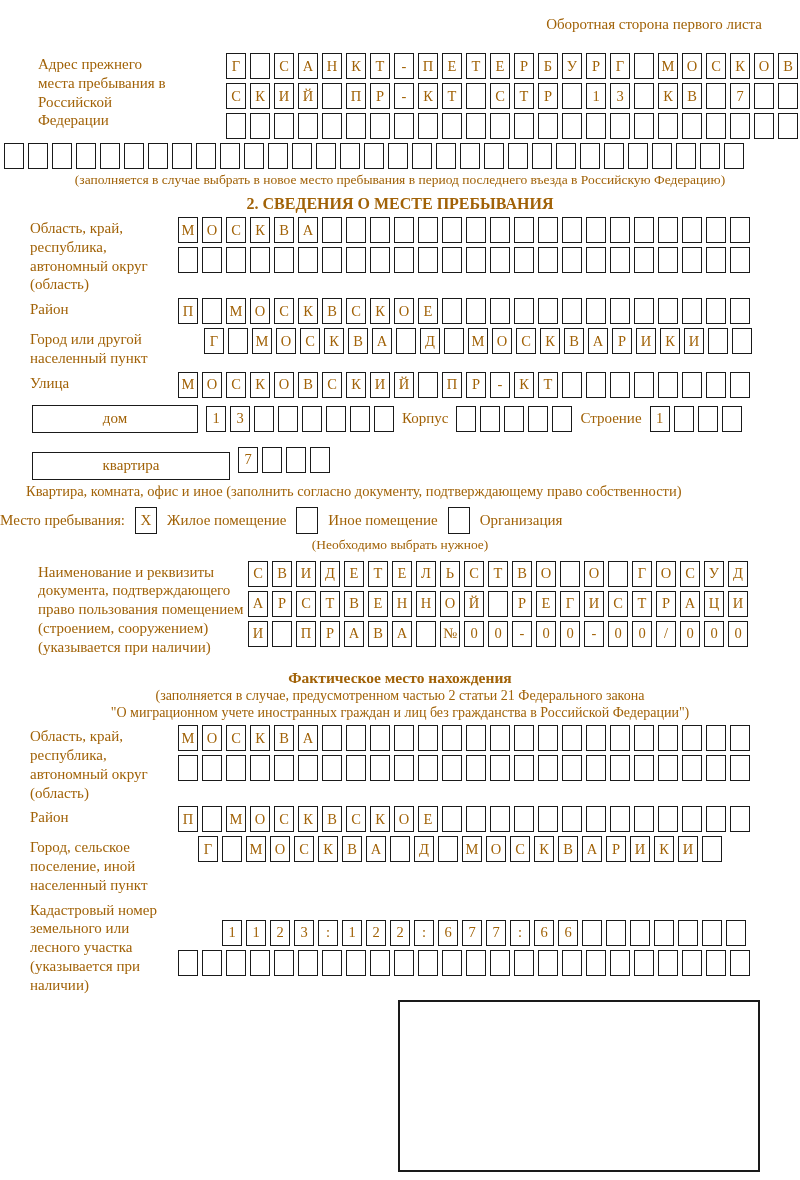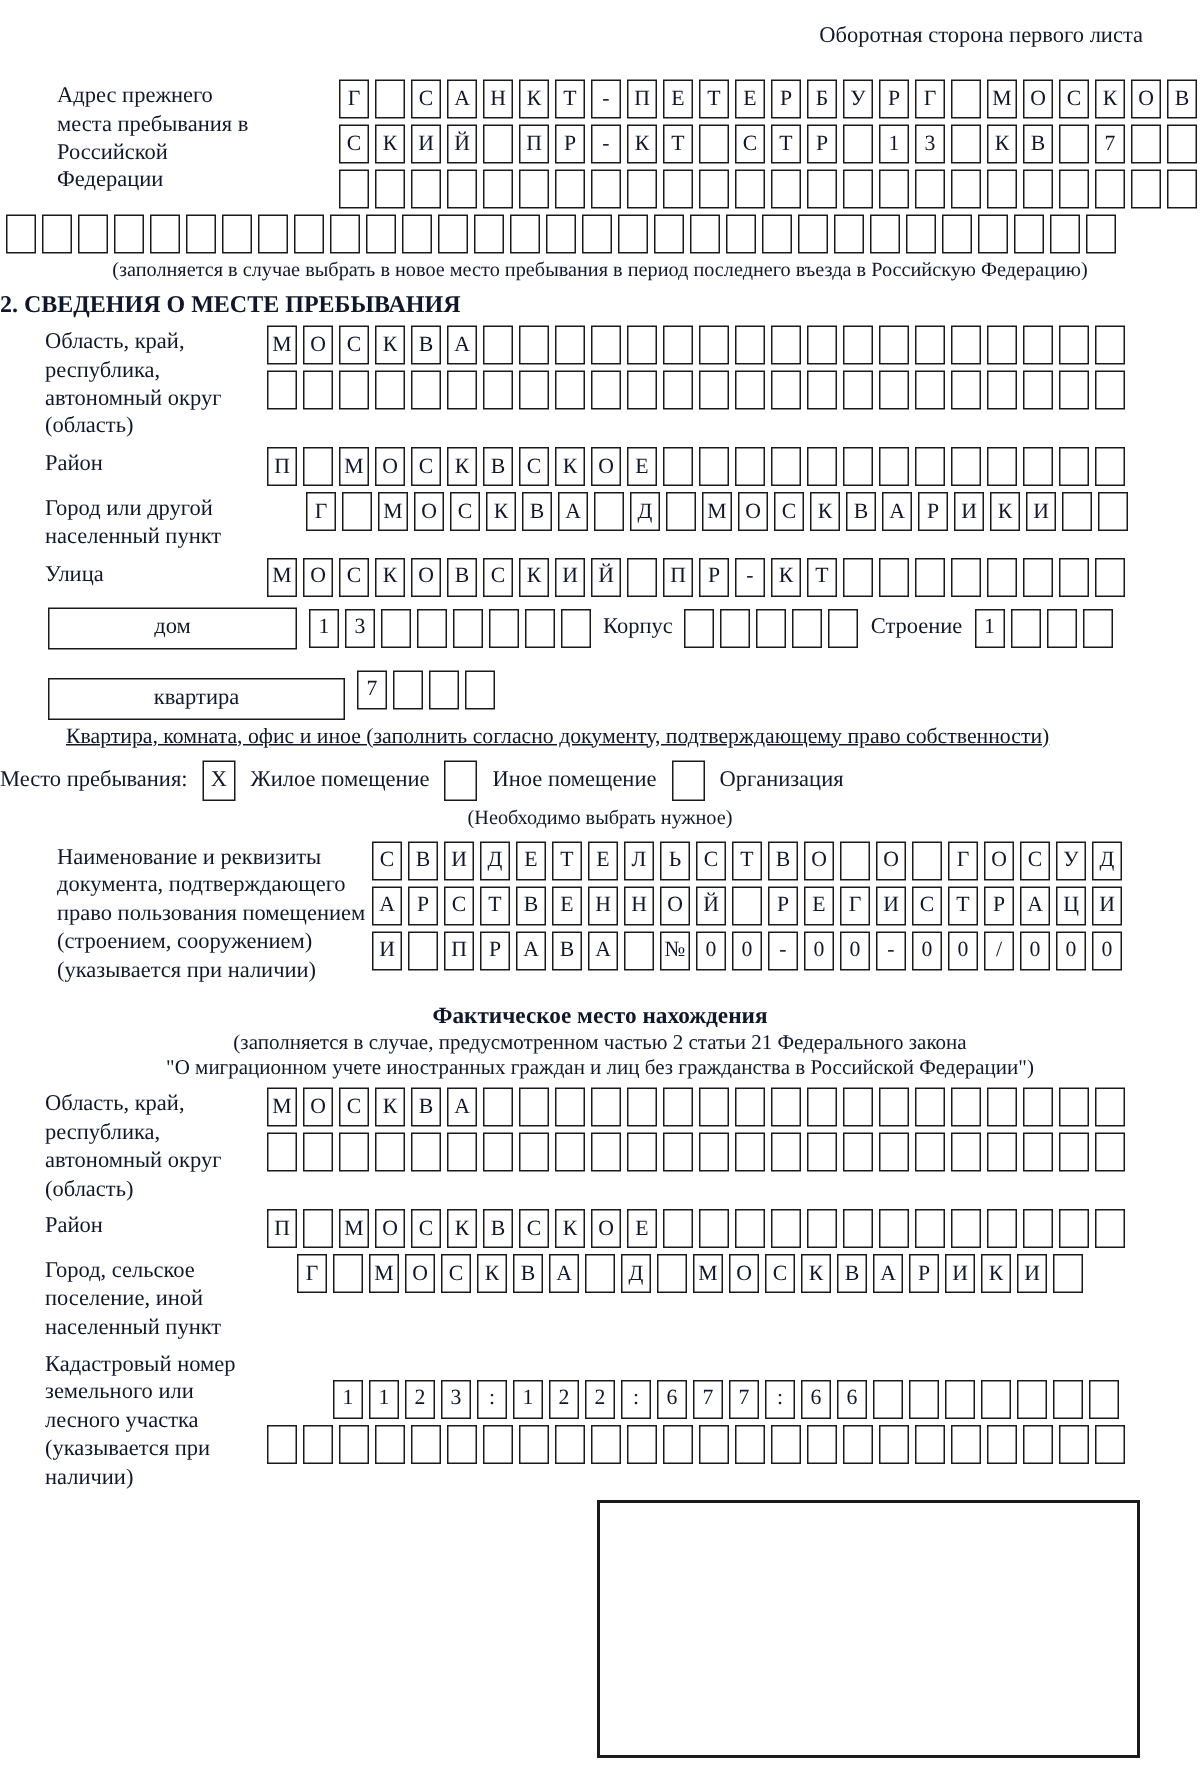--- a/index.html
+++ b/index.html
@@ -1,35 +1,35 @@
 <!DOCTYPE html>
 <html><head>
 <meta charset="utf-8">
 <style>
   html,body{margin:0;padding:0;background:#fff;}
   .page{
     width:800px;height:1180px;box-sizing:border-box;
     font-family:"Liberation Serif","DejaVu Serif",serif;
-    color:#0f172a;background:#fff;overflow:hidden;position:relative;
+    color:#a16207;background:#fff;overflow:hidden;position:relative;
   }
   .hdr-note{padding-top:16px;padding-right:38px;text-align:right;font-size:15px;}
   .cells{display:flex;gap:4px;}
   .cell{
     flex:0 0 20px;width:20px;height:26px;box-sizing:border-box;
     border:1.5px solid #1a1a1a;display:flex;align-items:center;justify-content:center;
     font-size:14.5px;background:#fff;line-height:1;
   }
   .colrows{display:flex;flex-direction:column;gap:4px;}
   .frow{display:flex;align-items:flex-start;margin-top:4px;}
   .flabel{width:148px;margin-left:30px;font-size:15px;line-height:1.25;flex:0 0 auto;padding-top:2px;}
   .block1{display:flex;margin-top:20px;gap:48px;}
   .block1 .flabel{width:140px;margin-left:38px;}
   .fullrow{margin-left:4px;margin-top:4px;}
   .note{font-size:13.5px;text-align:center;margin-top:3px;}
-  .h-sec{font-size:16px;font-weight:bold;text-align:left;margin:7px 0 4px 0;}
+  .h-sec{font-size:16px;font-weight:bold;text-align:center;margin:7px 0 4px 0;}
   .indent1{margin-left:26px;}
   .widebox{
     box-sizing:border-box;height:28px;border:1.6px solid #1a1a1a;background:#fff;
     display:flex;align-items:center;justify-content:center;font-size:15px;flex:0 0 auto;
   }
   .domrow{display:flex;align-items:center;margin-left:32px;margin-top:7px;gap:8px;}
   .inline-lbl{font-size:15px;white-space:nowrap;}
   .mestorow{display:flex;align-items:center;margin-top:7px;gap:10px;font-size:15px;}
   .chkbox{
     width:22px;height:27px;box-sizing:border-box;border:1.6px solid #1a1a1a;
@@ -350,21 +350,21 @@
 
   <div class="domrow">
     <div class="widebox" style="width:198px;margin-top:12px;">квартира</div>
     <div class="cells">
         <span class="cell">7</span>
         <span class="cell"></span>
         <span class="cell"></span>
         <span class="cell"></span>
       </div>
   </div>
-  <div class="note" style="text-align:left;margin-left:44px;font-size:14.5px;text-decoration:underline;">Квартира, комната, офис и иное (заполнить согласно документу, подтверждающему право собственности)</div>
+  <div class="note" style="text-align:left;margin-left:26px;font-size:14.5px;">Квартира, комната, офис и иное (заполнить согласно документу, подтверждающему право собственности)</div>
 
   <div class="mestorow">
     <span>Место пребывания:</span>
     <span class="chkbox">X</span>
     <span>Жилое помещение</span>
     <span class="chkbox"></span>
     <span>Иное помещение</span>
     <span class="chkbox"></span>
     <span>Организация</span>
   </div>

